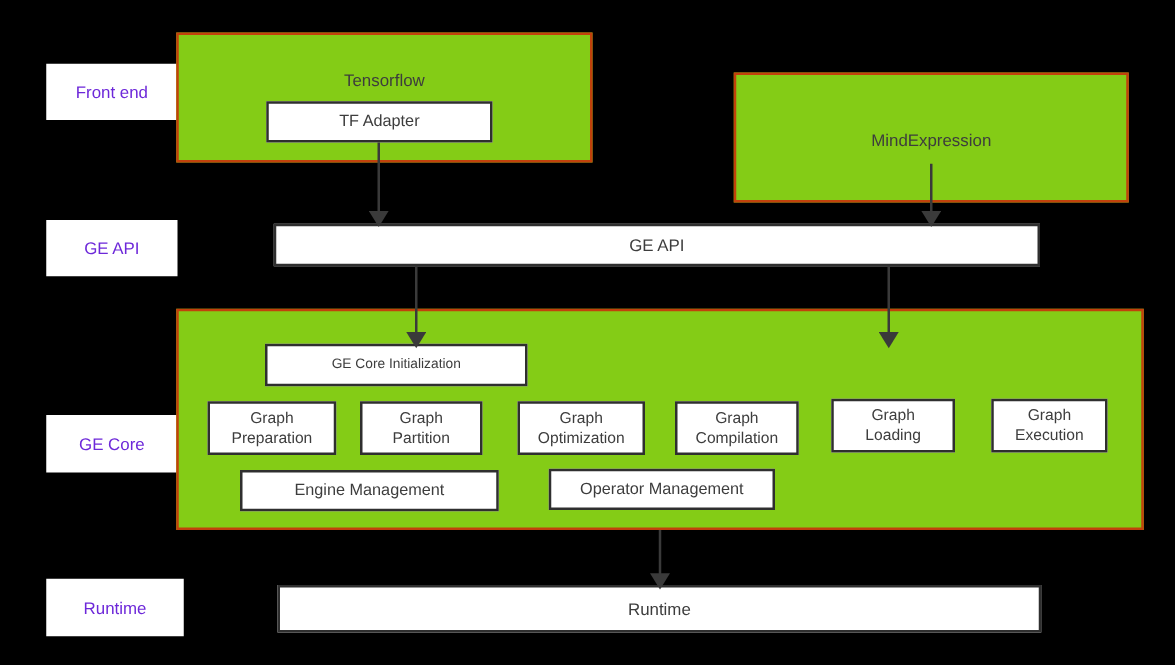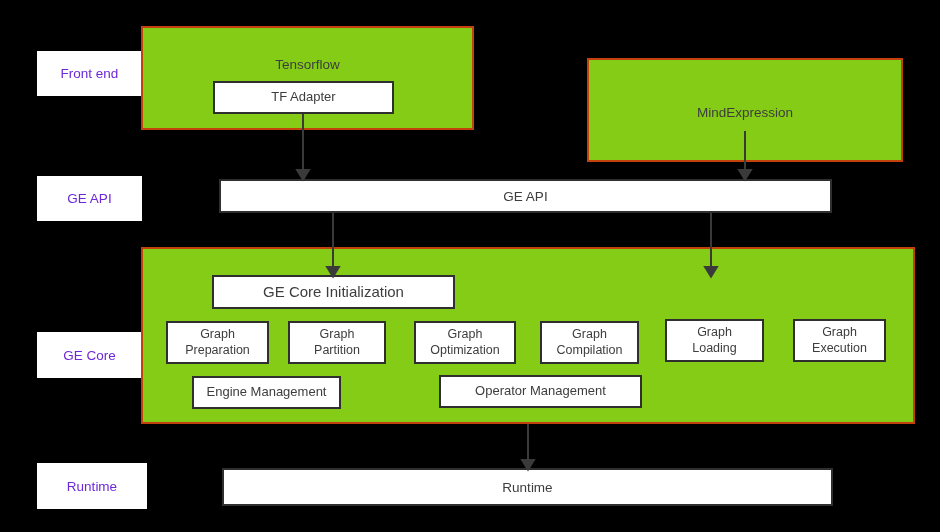--- a/index.html
+++ b/index.html
@@ -110,21 +110,21 @@
   <div class="panel" style="left:587px; top:26px; width:316px; height:104px;margin-top:32px;">
     <div class="panel-title" style="top:45px;">MindExpression</div>
   </div>
 
   <div class="bar" style="left:219px; top:179px; width:613px; height:34px;">
     <span>GE API</span>
   </div>
 
   <div class="panel" style="left:141px; top:247px; width:774px; height:177px;"></div>
 
-  <div class="inner-box" style="left:212px; top:275px; width:243px; height:34px; font-size:15px;">
+  <div class="inner-box" style="left:212px; top:275px; width:210px; height:34px; font-size:11px;">
     <span>GE Core Initialization</span>
   </div>
 
 
   <div class="inner-box" style="left:166px; top:321px; width:103px; height:43px;">
     <span>Graph
 Preparation</span>
   </div>
   <div class="inner-box" style="left:288px; top:321px; width:98px; height:43px;">
     <span>Graph
@@ -140,24 +140,24 @@
   </div>
   <div class="inner-box" style="left:665px; top:319px; width:99px; height:43px;">
     <span>Graph
 Loading</span>
   </div>
   <div class="inner-box" style="left:793px; top:319px; width:93px; height:43px;">
     <span>Graph
 Execution</span>
   </div>
 
-  <div class="inner-box" style="left:192px; top:376px; width:149px; height:33px; font-size:13px;">
+  <div class="inner-box" style="left:192px; top:376px; width:207px; height:33px; font-size:13px;">
     <span>Engine Management</span>
   </div>
-  <div class="inner-box" style="left:439px; top:375px; width:203px; height:33px; font-size:13px;">
+  <div class="inner-box" style="left:439px; top:375px; width:181px; height:33px; font-size:13px;">
     <span>Operator Management</span>
   </div>
 
   <div class="bar" style="left:222px; top:468px; width:611px; height:38px;">
     <span>Runtime</span>
   </div>
 
   <svg id="wires" viewBox="0 0 940 532" xmlns="http://www.w3.org/2000/svg">
     <defs>
       <marker id="arrowhead" markerWidth="7" markerHeight="8" refX="2.2" refY="4" orient="auto" markerUnits="strokeWidth">

